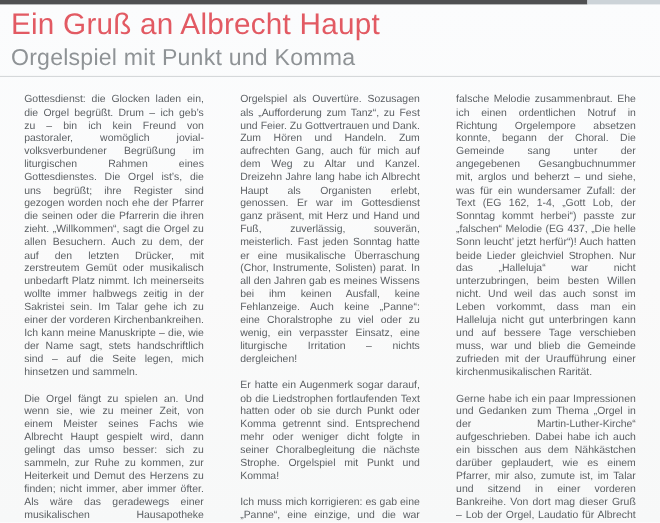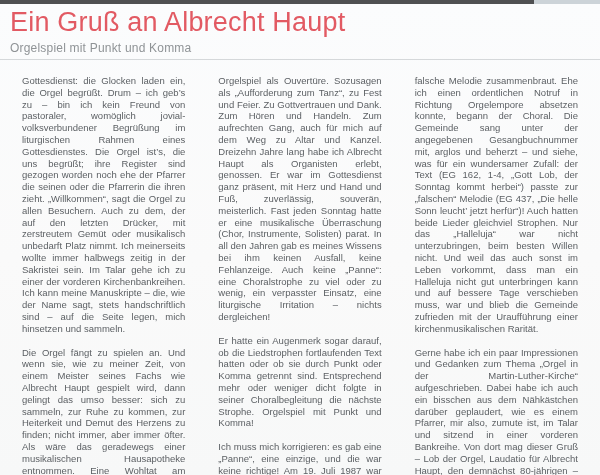--- a/index.html
+++ b/index.html
@@ -34,21 +34,21 @@
   .title {
     margin: 7px 10px 0 10px;
     font-size: 27px;
     font-weight: 400;
     letter-spacing: 0.2px;
     color: var(--title-color, #e25a63);
     white-space: nowrap;
   }
   .subtitle {
     margin: 3px 10px 0 10px;
-    font-size: 12px;
+    font-size: 21px;
     font-weight: 400;
     letter-spacing: 0.2px;
     color: var(--subtitle-color, #8f9396);
     white-space: nowrap;
   }
   .rule {
     margin-top: 4px;
     width: 100%;
     height: 1px;
     background: #d5d8da;

